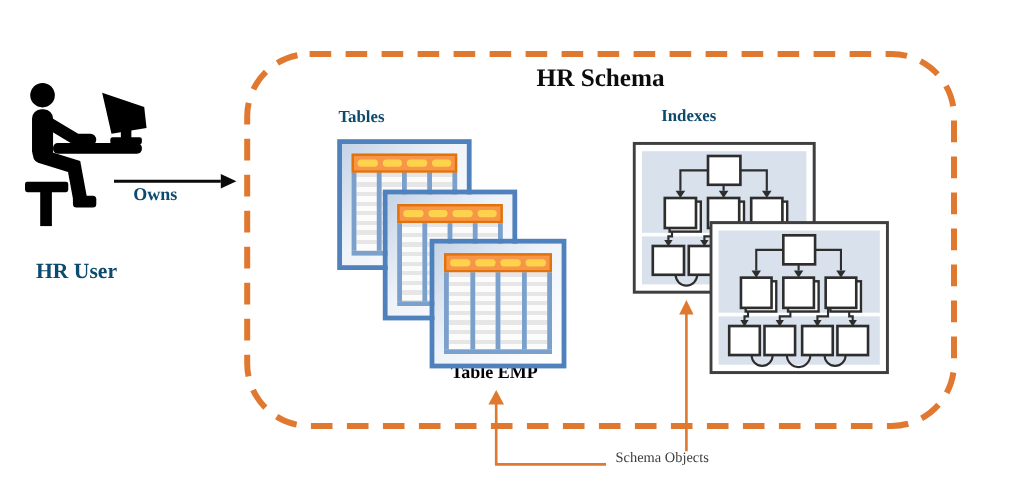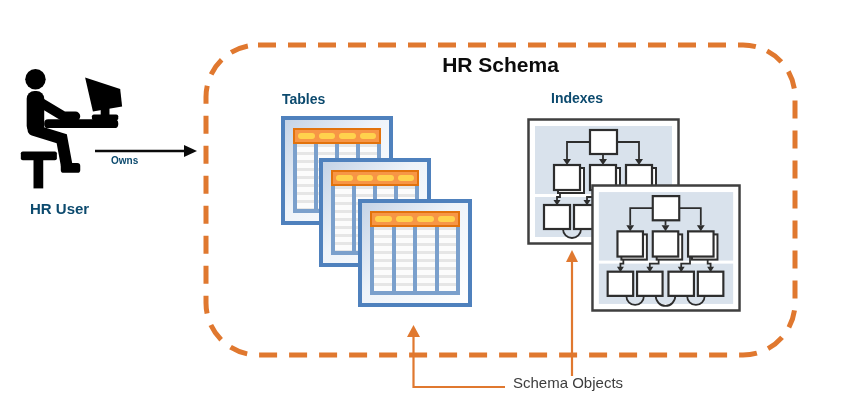--- a/index.html
+++ b/index.html
@@ -1,26 +1,26 @@
 <!DOCTYPE html>
 <html><head>
 <meta charset="utf-8">
 <style>
   html,body{margin:0;padding:0;background:#ffffff;}
   .canvas{
     position:relative;width:847px;height:416px;background:#ffffff;
-    font-family:Liberation Sans, sans-serif;overflow:hidden;color:#000;
+    font-family:Liberation Serif, serif;overflow:hidden;color:#000;
   }
   .abs{position:absolute;}
   .lbl{position:absolute;font-weight:bold;font-size:14px;color:#0c4a6e;white-space:nowrap;}
   .title{position:absolute;left:203px;top:53px;width:595px;text-align:center;
          font-size:21px;font-weight:bold;color:#0c0c0c;}
   .emp{position:absolute;left:352px;top:303px;width:120px;text-align:center;
        font-size:15px;font-weight:bold;}
-  .callout{position:absolute;left:513px;top:374px;font-size:15px;font-weight:400;color:#3d3d3d;}
+  .callout{position:absolute;left:513px;top:374px;font-size:12px;font-weight:400;color:#3d3d3d;}
   svg{display:block;}
   .wires{position:absolute;left:0;top:0;pointer-events:none;}
 
   
   .table-icon{
     position:absolute;width:112px;height:109px;box-sizing:border-box;
     border:4px solid #4F81BD;
     background:linear-gradient(135deg,#c5d3e6 0%,#eef3f9 45%,#ffffff 100%);
   }
   .tbl-inner{position:absolute;left:8px;right:8px;top:8px;bottom:8px;}
@@ -116,24 +116,25 @@
     </g>
     <g fill="#000000">
       <rect x="30" y="55" width="76" height="9" rx="4"></rect>
       <rect x="47" y="100" width="20" height="10" rx="3"></rect>
       <rect x="6" y="88" width="37" height="9" rx="2"></rect>
       <rect x="19" y="96" width="10" height="30"></rect>
     </g>
   </svg>
 
   <div class="title">HR Schema</div>
-  <div class="lbl" style="left:30px;top:200px;font-size:15px">HR User</div>
-  <div class="lbl" style="left:111px;top:155px;font-size:10px">Owns</div>
+  <div class="lbl" style="left:30px;top:216px;font-size:18px">HR User</div>
+  <div class="lbl" style="left:111px;top:155px;font-size:15px">Owns</div>
   <div class="lbl" style="left:282px;top:91px">Tables</div>
   <div class="lbl" style="left:551px;top:90px">Indexes</div>
+  <div class="emp">Table EMP</div>
   <div class="callout">Schema Objects</div>
 
   <div class="table-icon" style="left:281px;top:116px">
     <div class="tbl-inner">
       <div class="tbl-header">
         <span class="tbl-pill"></span>
         <span class="tbl-pill"></span>
         <span class="tbl-pill"></span>
         <span class="tbl-pill"></span>
       </div>

